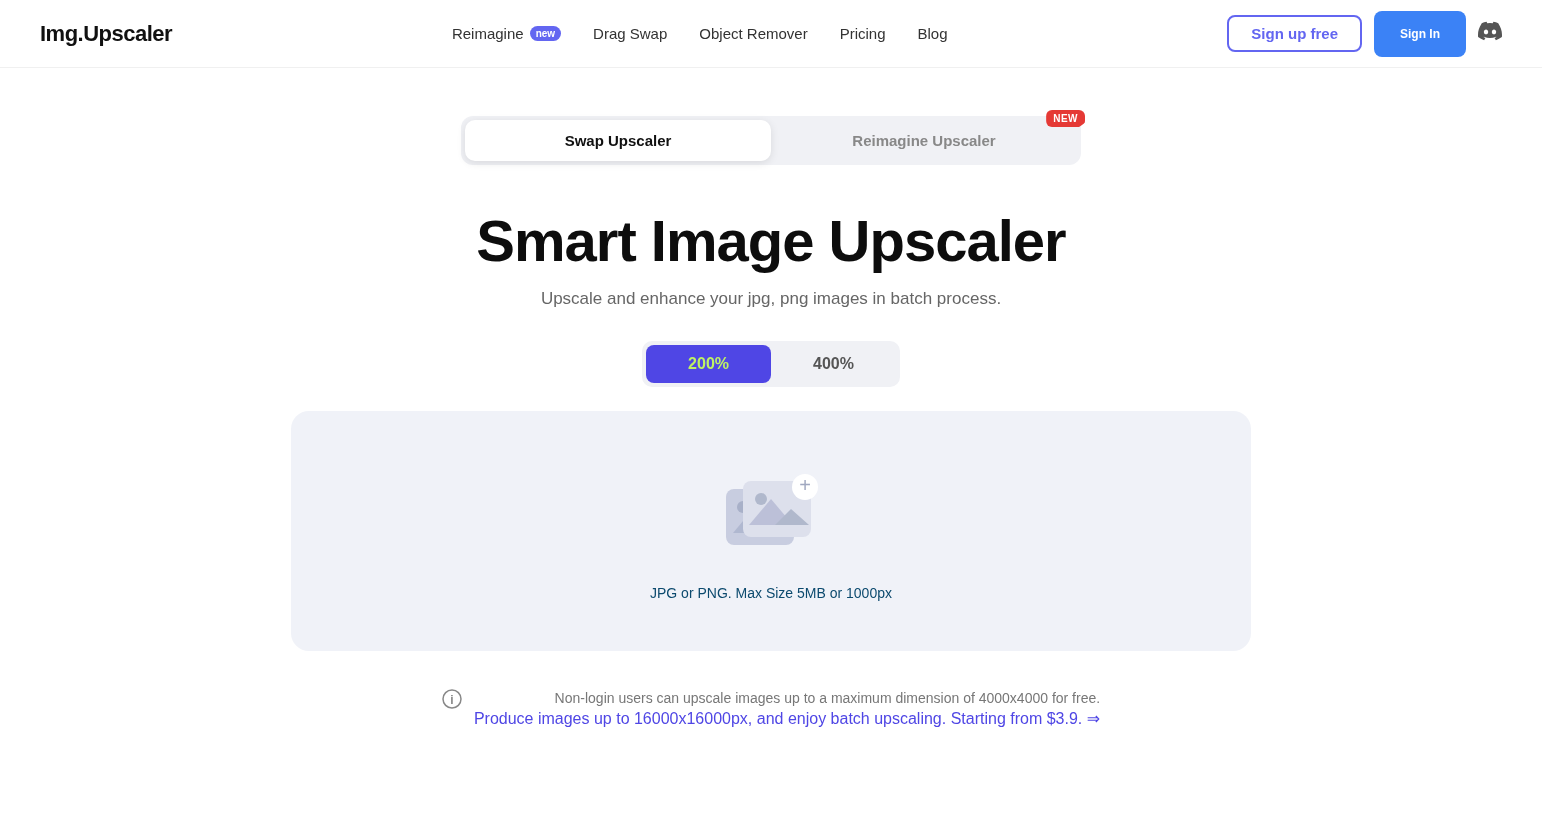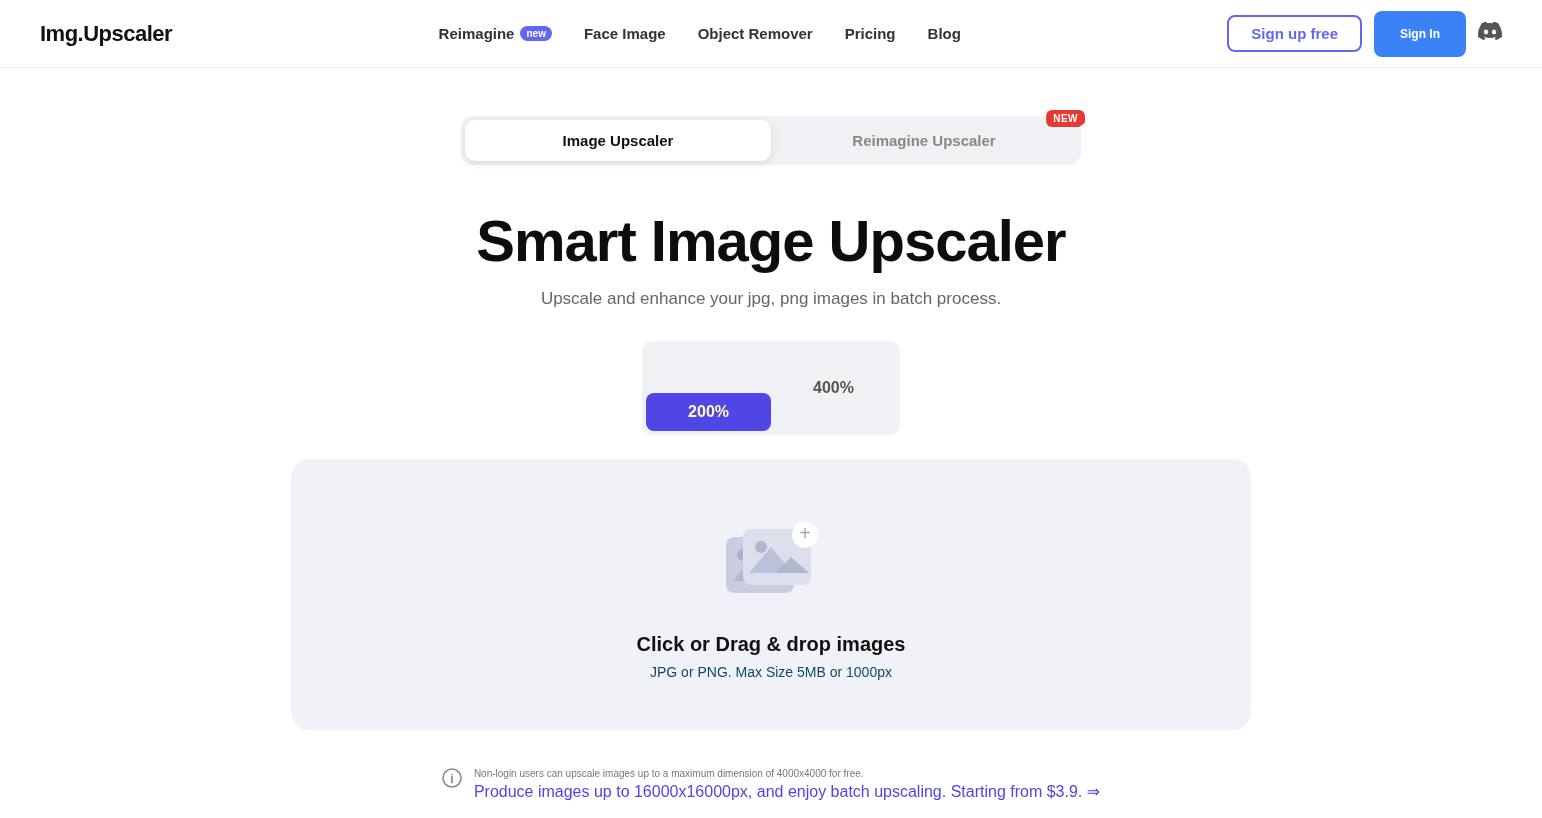--- a/index.html
+++ b/index.html
@@ -28,21 +28,20 @@
     nav {
       display: flex;
       align-items: center;
       gap: 32px;
     }
     .nav-link {
       font-size: 15px;
       color: #333;
       cursor: pointer;
       text-decoration: none;
-      font-weight: bold;
     }
     .nav-badge-wrap {
       display: flex;
       align-items: center;
       gap: 6px;
     }
     .nav-badge {
       background: #6366f1;
       color: #fff;
       font-size: 10px;
@@ -160,22 +159,21 @@
     .scale-btn {
       padding: 10px 42px;
       border-radius: 8px;
       font-size: 16px;
       font-weight: 600;
       cursor: pointer;
       border: none;
     }
     .scale-btn.active {
       background: #4F46E5;
-      color: #fef9c3;
-      margin-top: 48px;
+      color: #bef264;
     }
     .scale-btn.inactive {
       background: transparent;
       color: #555;
     }
 
     
     .dropzone {
       width: 960px;
       max-width: 96vw;
@@ -212,62 +210,63 @@
       max-width: 700px;
       text-align: left;
     }
     .info-icon {
       font-size: 18px;
       color: #888;
       margin-top: 2px;
       flex-shrink: 0;
     }
     .info-text {
-      font-size: 10px;
+      font-size: 14px;
       color: #777;
       line-height: 1.6;
+      text-align: right;
     }
     .info-link {
       color: #4F46E5;
       text-decoration: none;
       cursor: pointer;
     }
   </style>
 </head>
 <body>
 
 <header>
   <div class="logo">Img.Upscaler</div>
   <nav>
     <div class="nav-badge-wrap">
       <a class="nav-link">Reimagine</a>
       <span class="nav-badge">new</span>
     </div>
-    <a class="nav-link">Face Image</a>
+    <a class="nav-link">Drag Swap</a>
     <a class="nav-link">Object Remover</a>
     <a class="nav-link">Pricing</a>
     <a class="nav-link">Blog</a>
   </nav>
   <div class="nav-actions">
     <button class="btn-signup">Sign up free</button>
     <button class="btn-signin">Sign In</button>
     <span class="discord-icon">
       
       <svg width="24" height="24" viewBox="0 0 24 24" fill="none" xmlns="http://www.w3.org/2000/svg">
         <path d="M20.317 4.37a19.791 19.791 0 0 0-4.885-1.515.074.074 0 0 0-.079.037c-.21.375-.444.864-.608 1.25a18.27 18.27 0 0 0-5.487 0 12.64 12.64 0 0 0-.617-1.25.077.077 0 0 0-.079-.037A19.736 19.736 0 0 0 3.677 4.37a.07.07 0 0 0-.032.027C.533 9.046-.32 13.58.099 18.057a.082.082 0 0 0 .031.057 19.9 19.9 0 0 0 5.993 3.03.078.078 0 0 0 .084-.028c.462-.63.874-1.295 1.226-1.994a.076.076 0 0 0-.041-.106 13.107 13.107 0 0 1-1.872-.892.077.077 0 0 1-.008-.128 10.2 10.2 0 0 0 .372-.292.074.074 0 0 1 .077-.01c3.928 1.793 8.18 1.793 12.062 0a.074.074 0 0 1 .078.01c.12.098.246.198.373.292a.077.077 0 0 1-.006.127 12.299 12.299 0 0 1-1.873.892.077.077 0 0 0-.041.107c.36.698.772 1.362 1.225 1.993a.076.076 0 0 0 .084.028 19.839 19.839 0 0 0 6.002-3.03.077.077 0 0 0 .032-.054c.5-5.177-.838-9.674-3.549-13.66a.061.061 0 0 0-.031-.03zM8.02 15.33c-1.183 0-2.157-1.085-2.157-2.419 0-1.333.956-2.419 2.157-2.419 1.21 0 2.176 1.096 2.157 2.42 0 1.333-.956 2.418-2.157 2.418zm7.975 0c-1.183 0-2.157-1.085-2.157-2.419 0-1.333.955-2.419 2.157-2.419 1.21 0 2.176 1.096 2.157 2.42 0 1.333-.946 2.418-2.157 2.418z" fill="#555"></path>
       </svg>
     </span>
   </div>
 </header>
 
 <main>
 
   <div class="tab-container">
     <div class="tab active">
-      <span>Image Upscaler</span>
+      <span>Swap Upscaler</span>
     </div>
     <div class="tab inactive" style="position:relative;">
       <span>Reimagine Upscaler</span>
       <span class="new-badge">NEW</span>
     </div>
   </div>
 
   <h1 class="hero-title">Smart Image Upscaler</h1>
   <p class="hero-subtitle">Upscale and enhance your jpg, png images in batch process.</p>
 
@@ -289,21 +288,20 @@
         <rect x="22" y="10" width="68" height="56" rx="8" fill="#dde0ec"></rect>
 
         <circle cx="40" cy="28" r="6" fill="#b0b8cc"></circle>
         <polygon points="28,54 50,28 72,54" fill="#bcc0d8"></polygon>
         <polygon points="54,54 70,38 88,54" fill="#b0b8cc"></polygon>
 
         <circle cx="84" cy="16" r="13" fill="#fff"></circle>
         <text x="84" y="21" text-anchor="middle" font-size="20" fill="#a0a8c0" font-weight="300">+</text>
       </svg>
     </div>
-    <div class="drop-title">Click or Drag &amp; drop images</div>
     <div class="drop-sub">JPG or PNG. Max Size 5MB or 1000px</div>
   </div>
 
   <div class="info-bar">
     <span class="info-icon">
       <svg width="20" height="20" viewBox="0 0 20 20" fill="none">
         <circle cx="10" cy="10" r="9" stroke="#888" stroke-width="1.5"></circle>
         <text x="10" y="15" text-anchor="middle" font-size="12" fill="#888" font-weight="700">i</text>
       </svg>
     </span>

